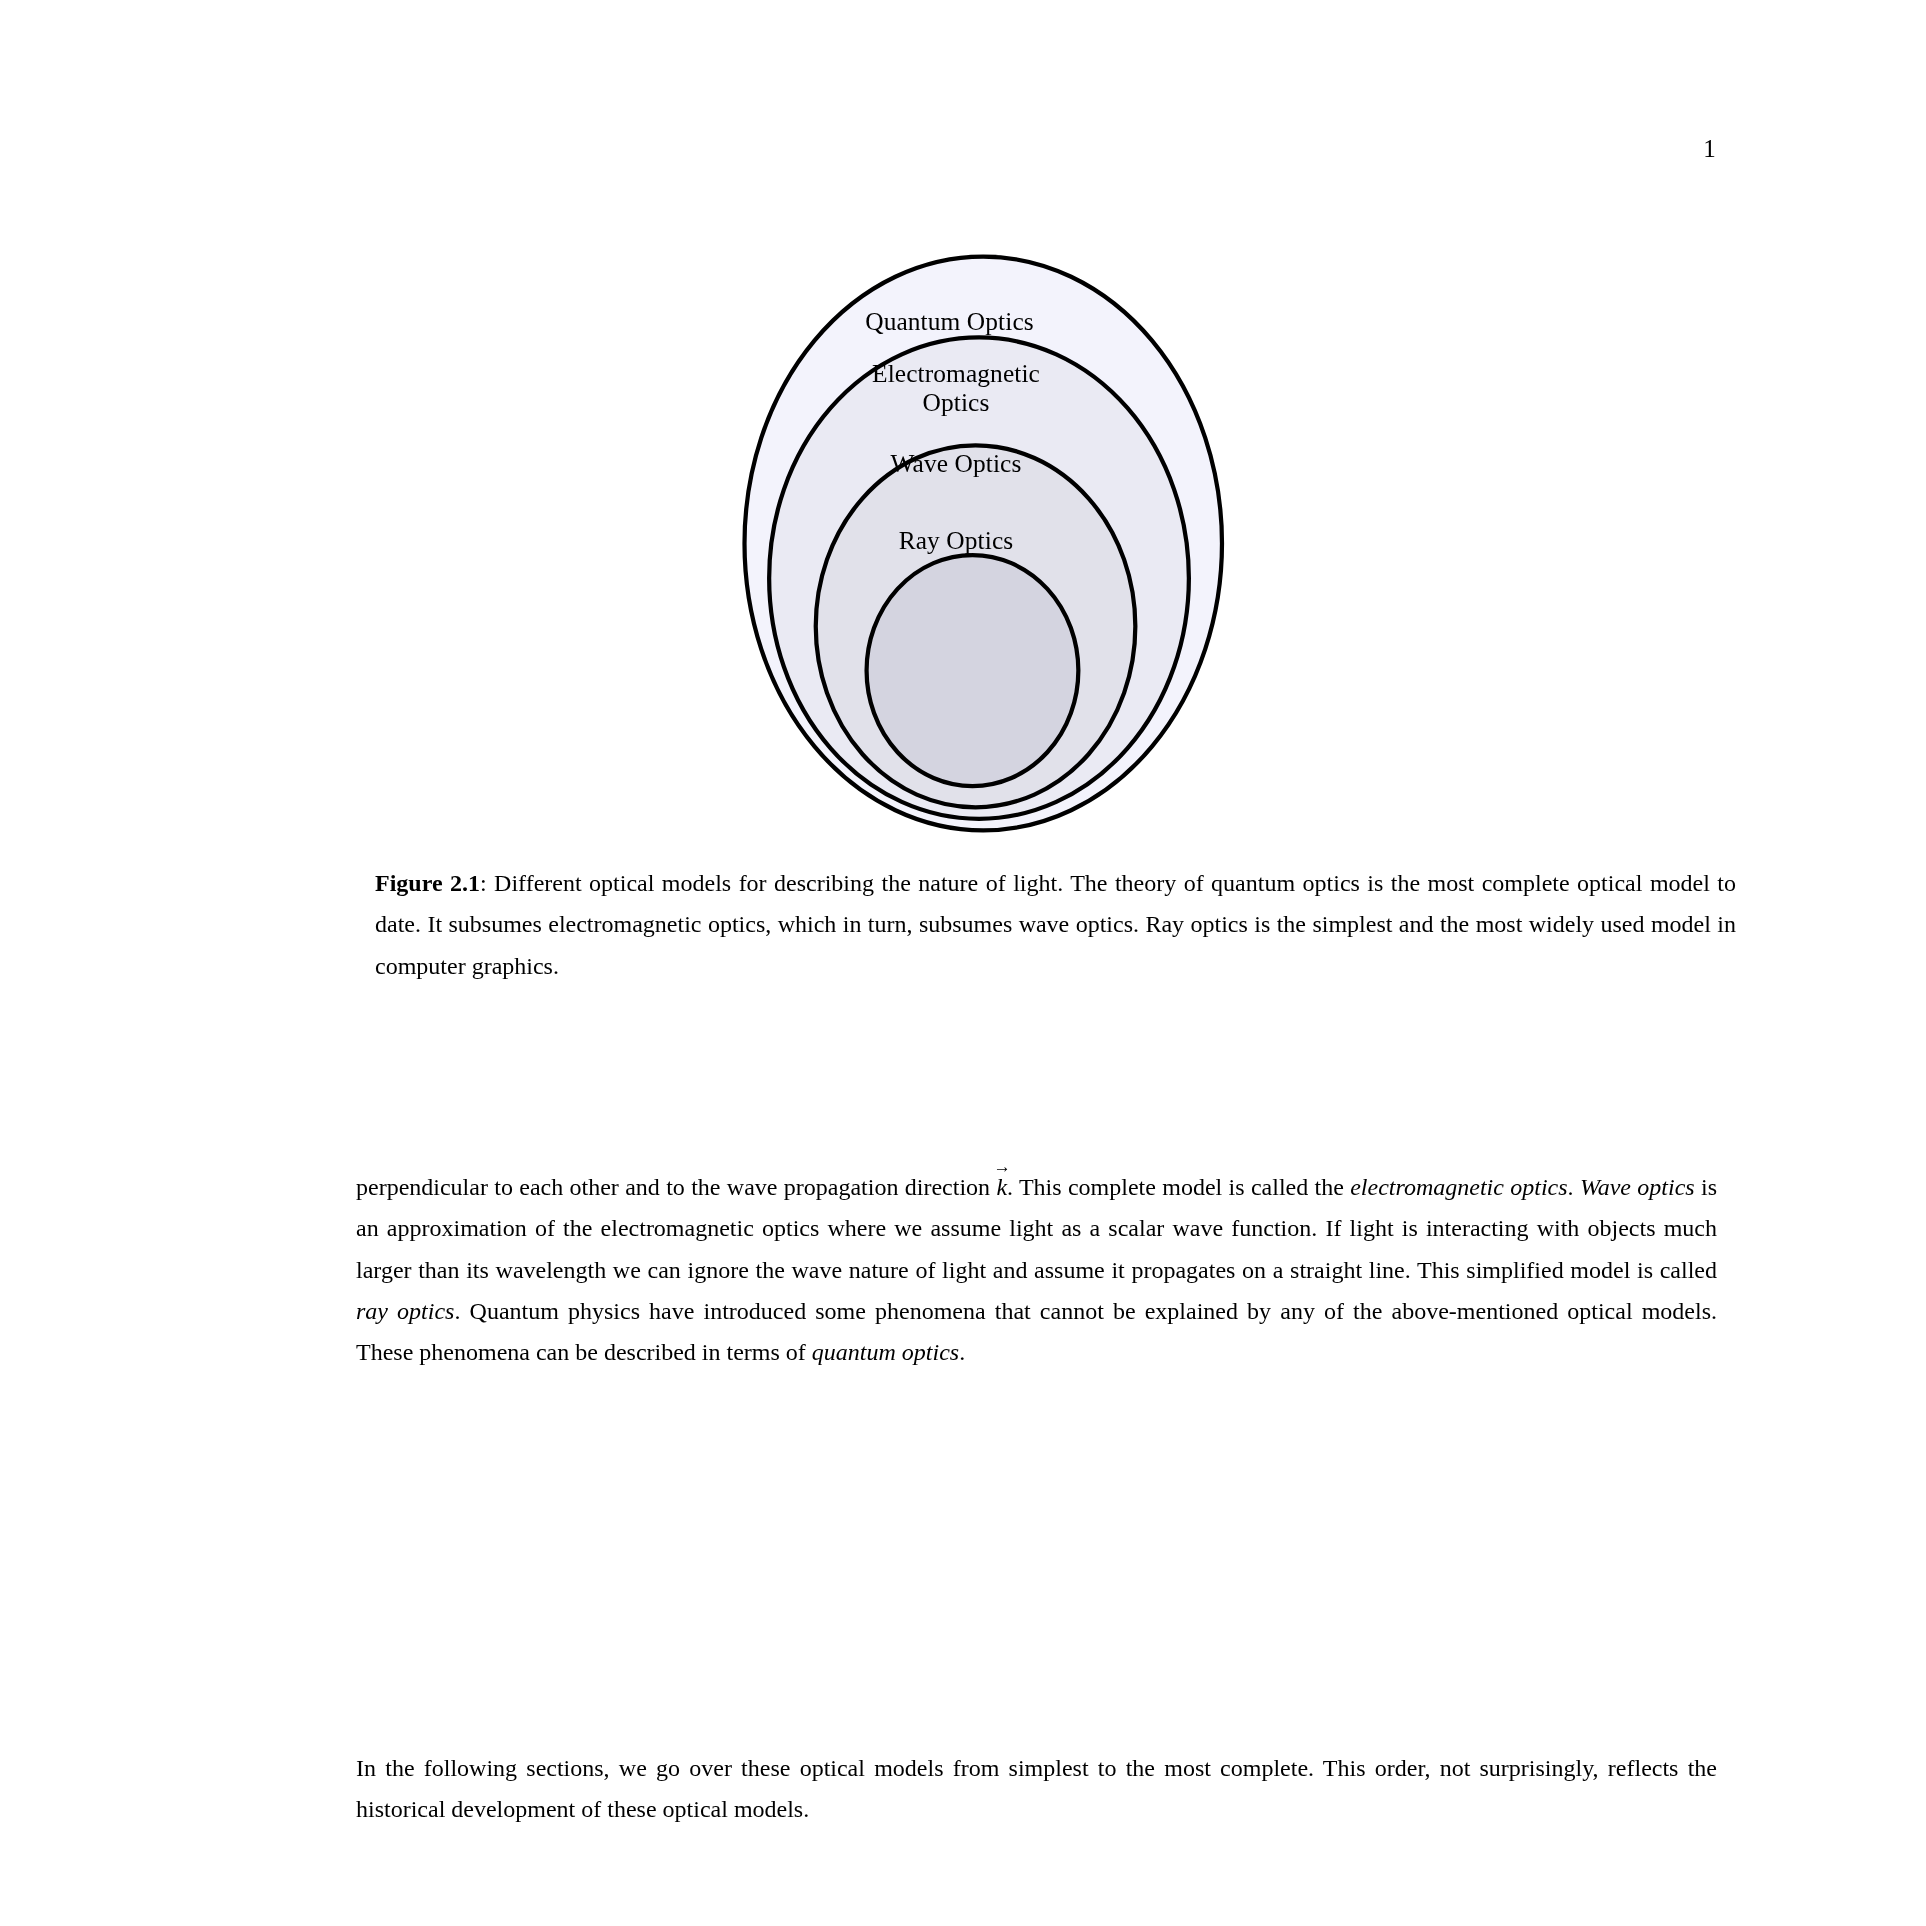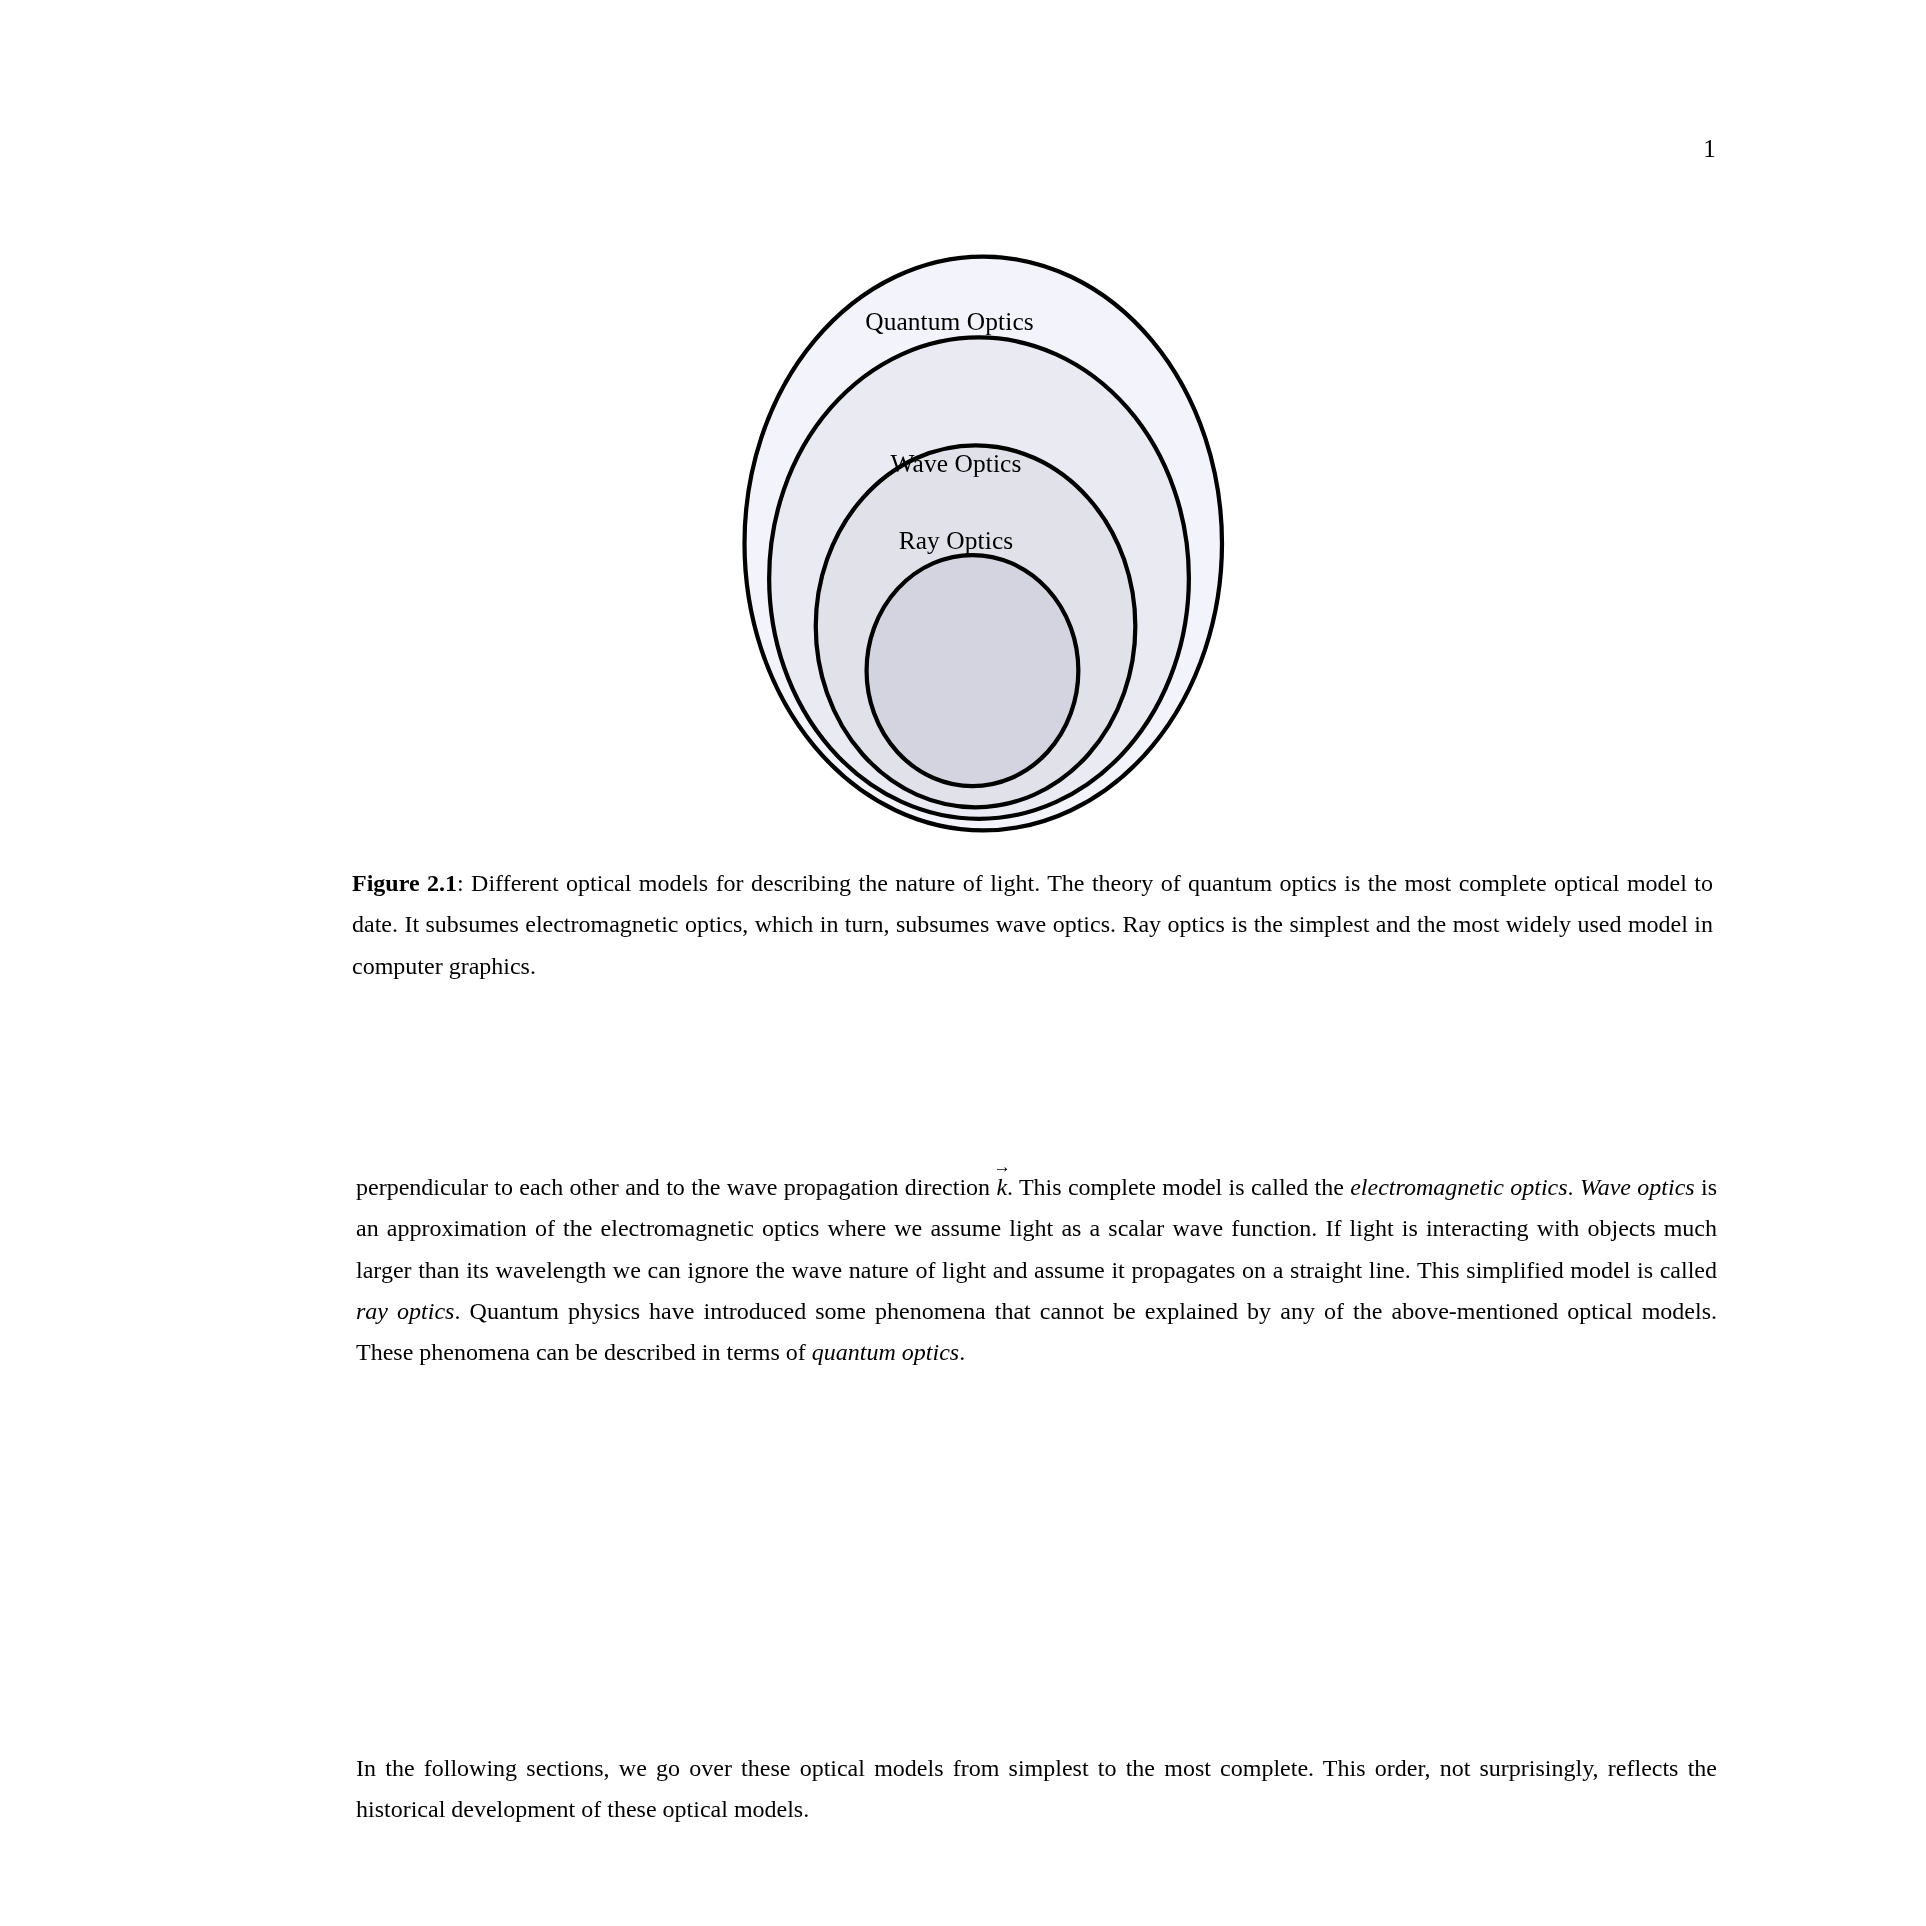--- a/index.html
+++ b/index.html
@@ -57,21 +57,21 @@
   }
   .lab-quantum   { left: 455px; top:  60px; width: 277px; }
   .lab-em        { left: 465px; top:  112px; width: 270px; }
   .lab-wave      { left: 473px; top:  202px; width: 254px; }
   .lab-ray       { left: 492px; top:  279px; width: 216px; }
 
   
   .caption {
     position: absolute;
     top: 863px;
-    left: 352px;
+    left: 375px;
     width: 1361px;
     font-size: 24px;
     line-height: 1.72;
     text-align: justify;
     text-justify: inter-word;
     hyphens: none;
   }
   .caption b { font-weight: 700; }
 
   
@@ -123,20 +123,22 @@
       <ellipse cx="1628" cy="770" rx="620" ry="745" fill="#f3f3fc" stroke="#000000" stroke-width="11"></ellipse>
 
       <ellipse cx="1617" cy="860" rx="545" ry="625" fill="#eaeaf3" stroke="#000000" stroke-width="11"></ellipse>
 
       <ellipse cx="1608" cy="985" rx="415" ry="470" fill="#e1e1ea" stroke="#000000" stroke-width="11"></ellipse>
 
       <ellipse cx="1600" cy="1100" rx="275" ry="300" fill="#d4d4e0" stroke="#000000" stroke-width="11"></ellipse>
     </svg>
 
     <div class="venn-label lab-quantum">Quantum Optics</div>
+    <div class="venn-label lab-em">Electromagnetic
+Optics</div>
     <div class="venn-label lab-wave">Wave Optics</div>
     <div class="venn-label lab-ray">Ray Optics</div>
   </div>
 </div>
 
 <div class="caption">
   <p><b>Figure 2.1</b><span>: Different optical models for describing the nature of light.  The theory of quantum optics is the most complete optical model to date.  It subsumes electromagnetic optics, which in turn, subsumes wave optics.  Ray optics is the simplest and the most widely used model in computer graphics.</span></p>
 </div>
 
 <div class="body-block p1">

